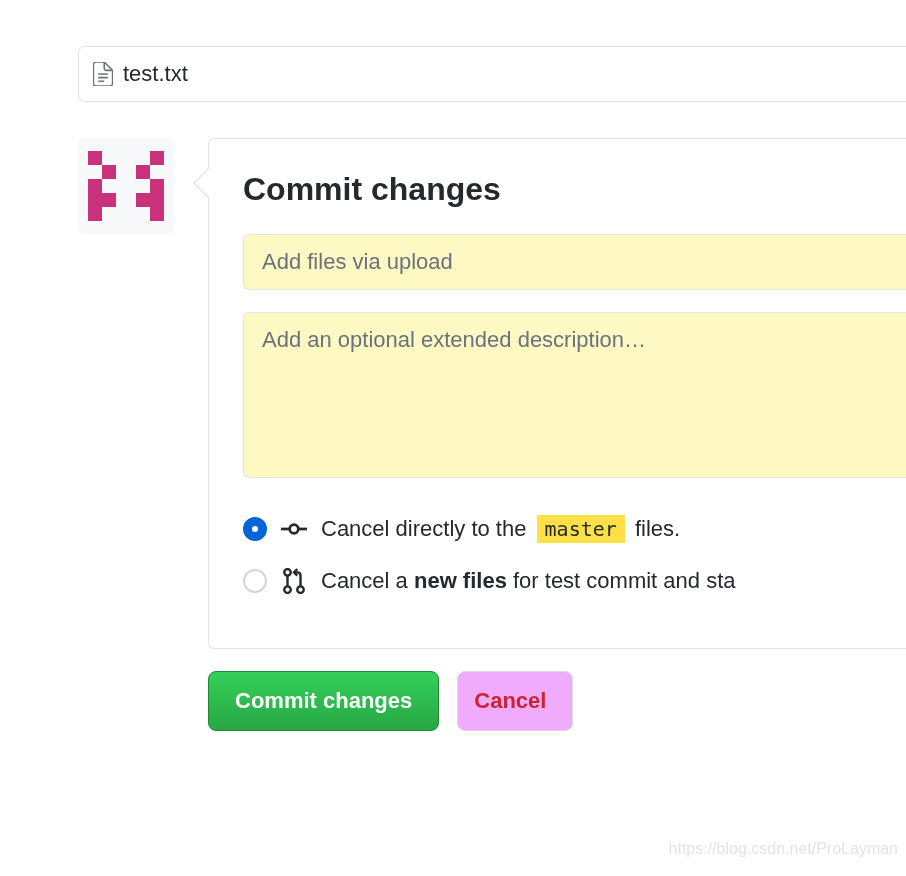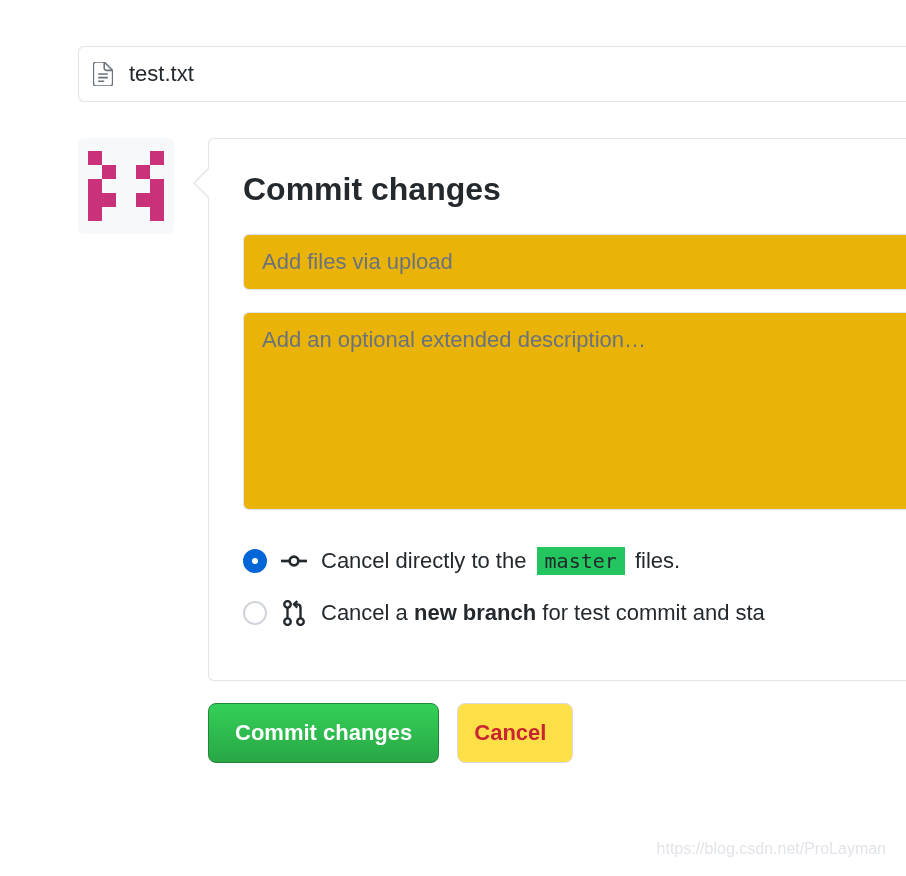--- a/index.html
+++ b/index.html
@@ -13,21 +13,21 @@
   }
 
   .file-row {
     margin: 46px 0 0 78px;
     border: 1px solid #e1e4e8;
     border-right: none;
     border-radius: 6px 0 0 6px;
     padding: 14px 14px;
     display: flex;
     align-items: center;
-    gap: 16px;
+    gap: 10px;
   }
   .file-icon { width: 20px; height: 24px; color: #6a737d; flex: 0 0 auto; }
   .file-name { font-size: 22px; color: #24292e; }
 
   .commit-wrap {
     margin: 36px 0 0 78px;
     display: flex;
     align-items: flex-start;
     gap: 34px;
   }
@@ -91,28 +91,28 @@
     font-weight: 600;
     padding: 32px 34px 26px 34px;
   }
 
   .field-wrap { padding: 0 0 0 34px; }
   .text-input {
     width: 100%;
     border: 1px solid #e1e4e8;
     border-right: none;
     border-radius: 6px 0 0 6px;
-    background: #eab308;
+    background: #fef9c3;
     font-size: 22px;
     padding: 14px 18px;
     font-family: inherit;
     color: #24292e;
   }
   .text-input::placeholder { color: #6a737d; }
-  textarea.text-input { height: 198px; resize: none; margin-top: 22px; }
+  textarea.text-input { height: 166px; resize: none; margin-top: 22px; }
 
   .radio-group { padding: 34px 0 28px 34px; }
   .radio-row {
     display: flex;
     align-items: center;
     gap: 14px;
     font-size: 22px;
     margin-bottom: 26px;
     white-space: nowrap;
   }
@@ -123,21 +123,21 @@
   }
   .radio.selected {
     border-color: #0366d6; background: #0366d6;
   }
   .radio.selected::after {
     content: ""; position: absolute; inset: 7px;
     background: #fff; border-radius: 50%;
   }
   .branch-icon, .pr-icon { width: 26px; height: 26px; color: #24292e; flex:0 0 auto;}
   .code-chip {
-    background: #22c55e;
+    background: #fde047;
     color: #24292e;
     font-family: ui-monospace, SFMono-Regular, Menlo, monospace;
     font-size: 20px;
     padding: 2px 8px;
     border-radius: 0;
     margin: 0 4px;
   }
   .bold { font-weight: 600; }
 
   .button-row {
@@ -153,29 +153,29 @@
     border: 1px solid;
     cursor: pointer;
     font-family: inherit;
   }
   .btn-primary {
     background: linear-gradient(#34d058, #28a745);
     border-color: #22863a;
     color: #fff;
   }
   .btn-secondary {
-    background: #fde047;
+    background: #f0abfc;
     border-color: #d9dbdb;
     color: #cb2431;
     padding-left: 16px;
   }
 
   .watermark {
     position: absolute;
-    right: 20px; bottom: 18px;
+    right: 8px; bottom: 18px;
     color: #e1e4e8;
     font-size: 16px;
   }
 </style>
 </head>
 <body>
 
 <div class="file-row">
   <svg class="file-icon" viewBox="0 0 16 20" fill="none">
     <path d="M9 0H2C1 0 0 1 0 2v16c0 1 1 2 2 2h12c1 0 2-1 2-2V7l-7-7z" stroke="currentColor" stroke-width="1.3"></path>
@@ -228,21 +228,21 @@
         <span class="radio"></span>
         <svg class="pr-icon" viewBox="0 0 24 24" fill="none">
           <circle cx="6" cy="4" r="3" stroke="currentColor" stroke-width="2.2"></circle>
           <circle cx="6" cy="20" r="3" stroke="currentColor" stroke-width="2.2"></circle>
           <circle cx="18" cy="20" r="3" stroke="currentColor" stroke-width="2.2"></circle>
           <path d="M6 7v10" stroke="currentColor" stroke-width="2.2"></path>
           <path d="M13 4h2c2 0 3 1 3 3v10" stroke="currentColor" stroke-width="2.2"></path>
           <path d="M15 1l-3 3 3 3" stroke="currentColor" stroke-width="2.2"></path>
         </svg>
         <span>
-          <span>Cancel a </span><span class="bold">new branch</span><span> for test commit and sta</span>
+          <span>Cancel a </span><span class="bold">new files</span><span> for test commit and sta</span>
         </span>
       </label>
     </div>
   </div>
 </div>
 
 <div class="button-row">
   <button class="btn btn-primary">Commit changes</button>
   <button class="btn btn-secondary">Cancel</button>
 </div>

